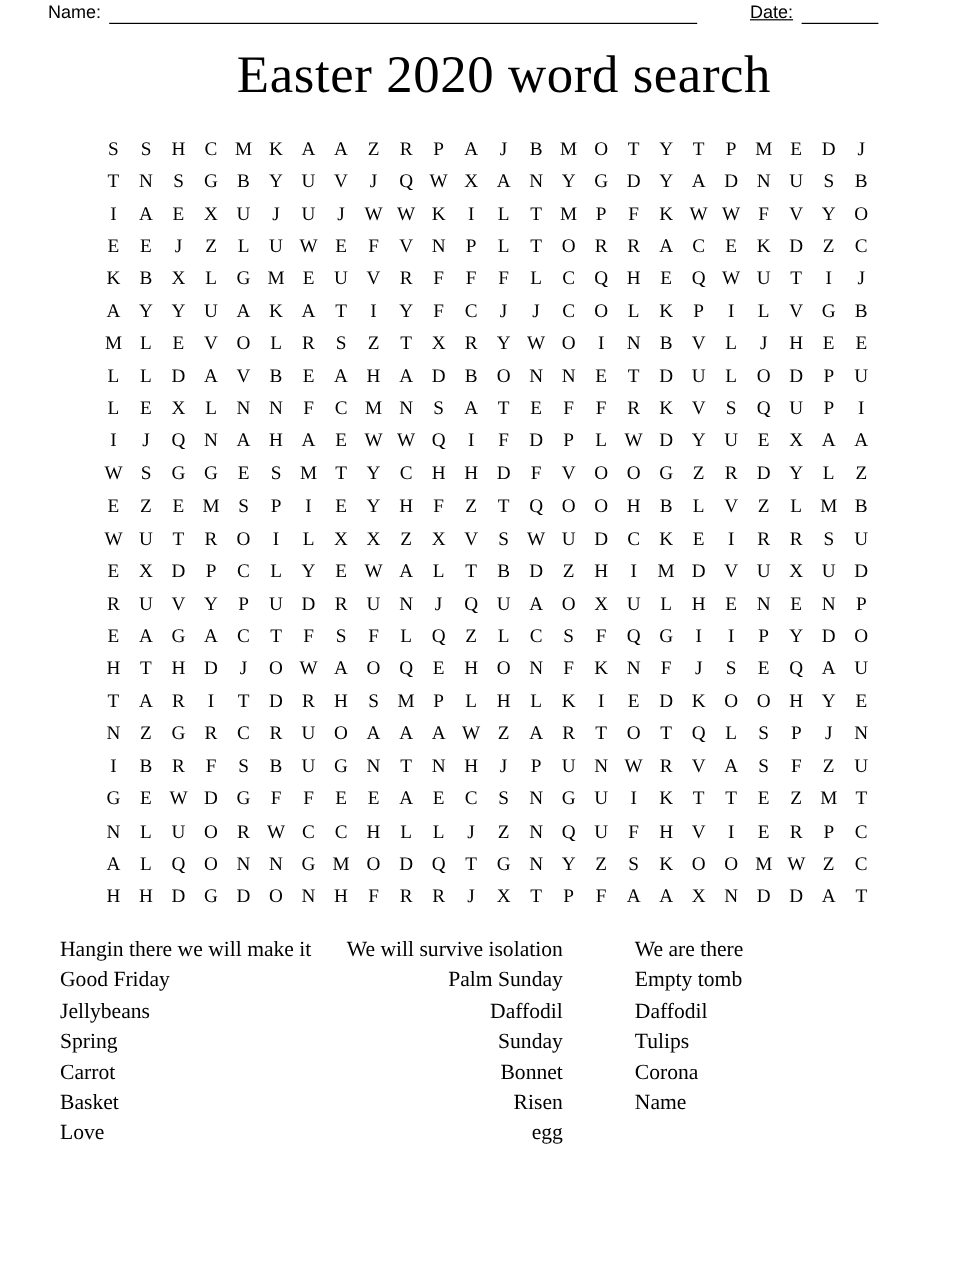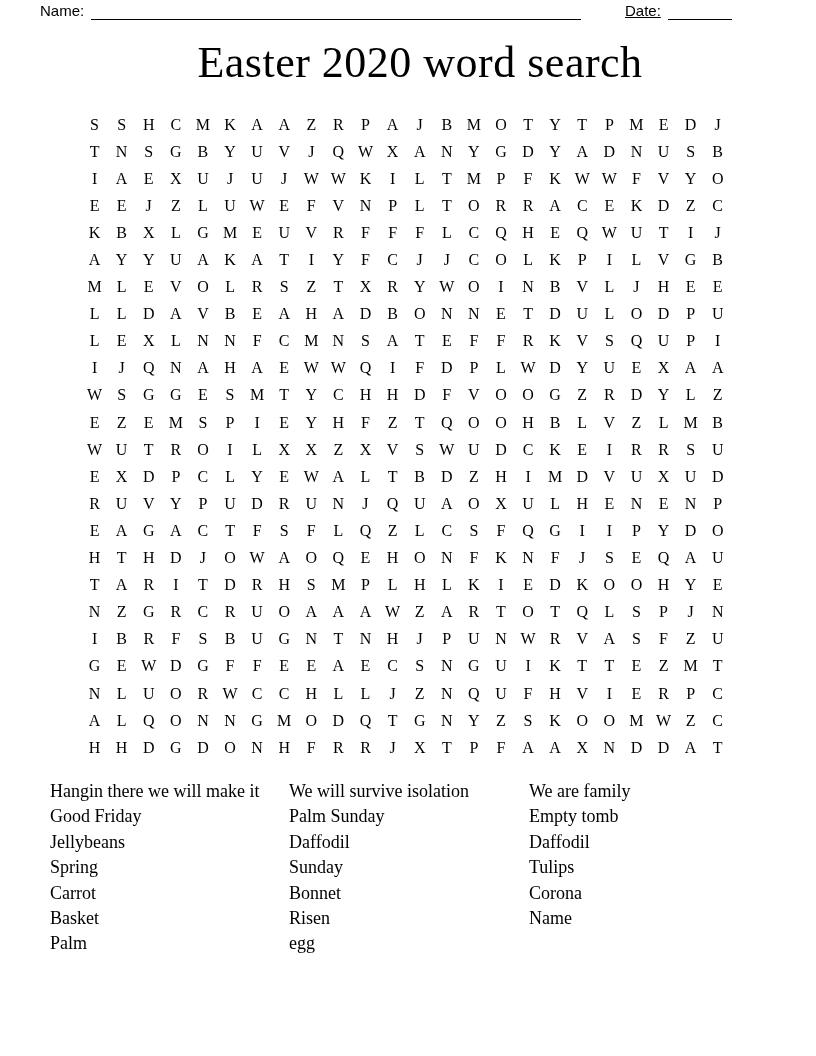--- a/index.html
+++ b/index.html
@@ -71,21 +71,21 @@
     left: 0;
     top: 779px;
     width: 816px;
     height: 185px;
     font-family: "Liberation Serif", serif;
     font-size: 18px;
     color: #000000;
   }
   .word-col { position: absolute; top: 0; }
   .word-col-0 { left: 50px; }
-  .word-col-1 { left: 289px; }
+  .word-col-1 { left: 289px; text-align: right; }
   .word-col-2 { left: 529px; }
   .word-item { height: 25.4px; line-height: 25.4px; white-space: nowrap; }
 </style>
 </head>
 <body>
 
 <div class="page">
 
   <div class="header-row">
     <div class="name-field">
@@ -680,33 +680,33 @@
     </div>
 
   <div class="word-list" id="word-list">
       <div class="word-col word-col-0">
         <div class="word-item">Hangin there we will make it</div>
         <div class="word-item">Good Friday</div>
         <div class="word-item">Jellybeans</div>
         <div class="word-item">Spring</div>
         <div class="word-item">Carrot</div>
         <div class="word-item">Basket</div>
-        <div class="word-item">Palm</div>
+        <div class="word-item">Love</div>
       </div>
       <div class="word-col word-col-1">
         <div class="word-item">We will survive isolation</div>
         <div class="word-item">Palm Sunday</div>
         <div class="word-item">Daffodil</div>
         <div class="word-item">Sunday</div>
         <div class="word-item">Bonnet</div>
         <div class="word-item">Risen</div>
         <div class="word-item">egg</div>
       </div>
       <div class="word-col word-col-2">
-        <div class="word-item">We are family</div>
+        <div class="word-item">We are there</div>
         <div class="word-item">Empty tomb</div>
         <div class="word-item">Daffodil</div>
         <div class="word-item">Tulips</div>
         <div class="word-item">Corona</div>
         <div class="word-item">Name</div>
       </div>
     </div>
 
 </div>
 

